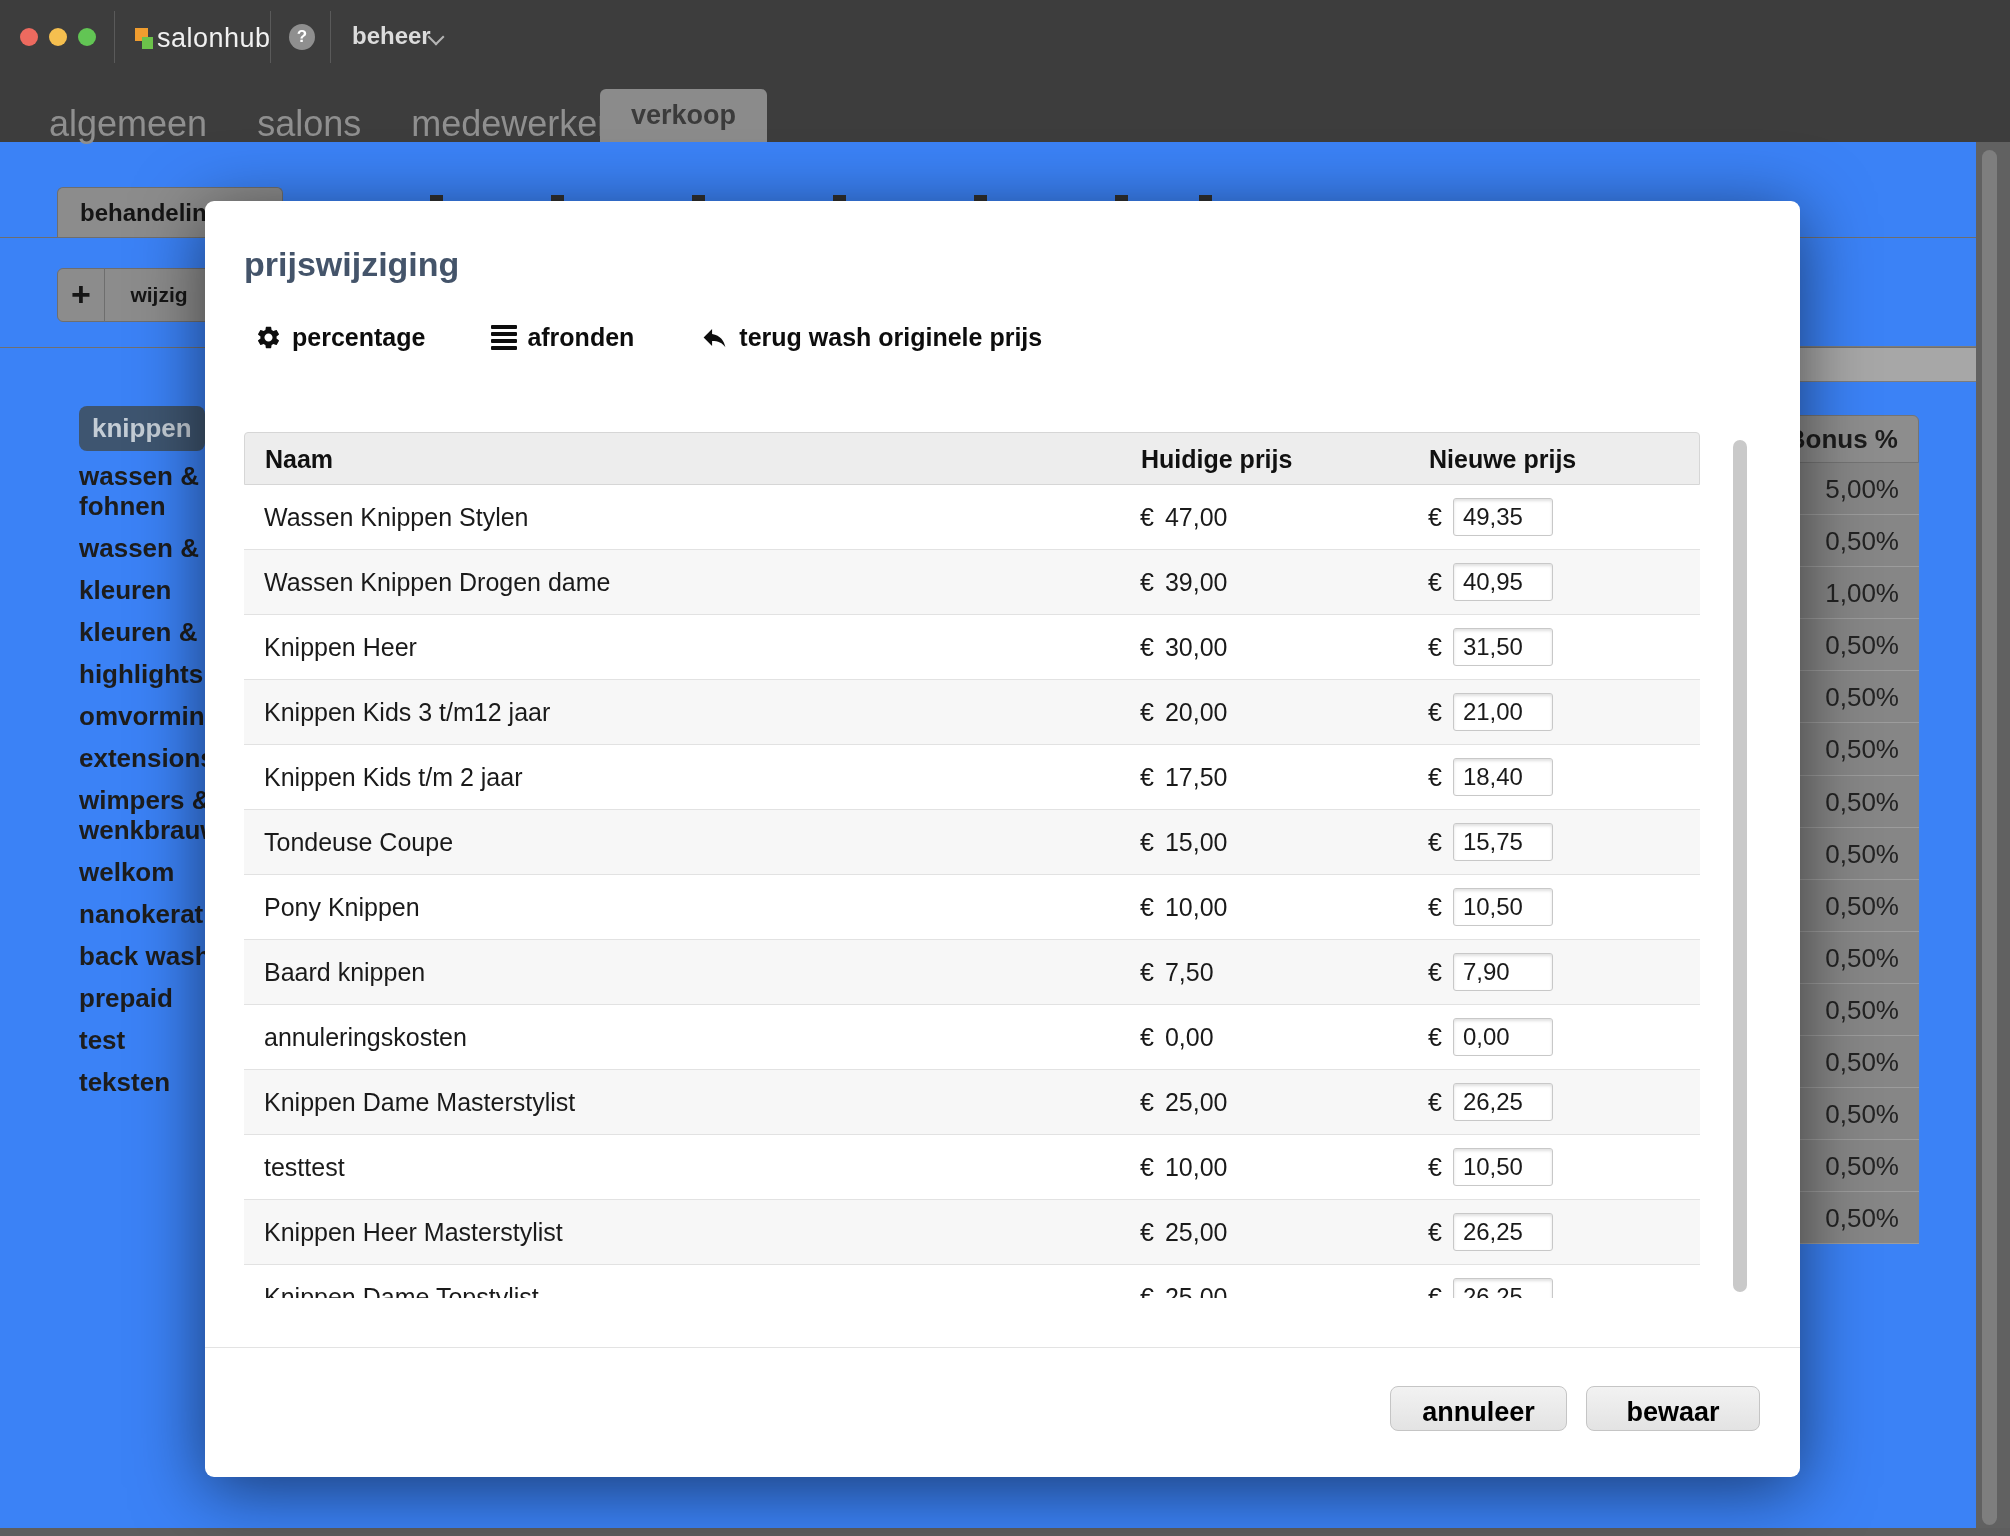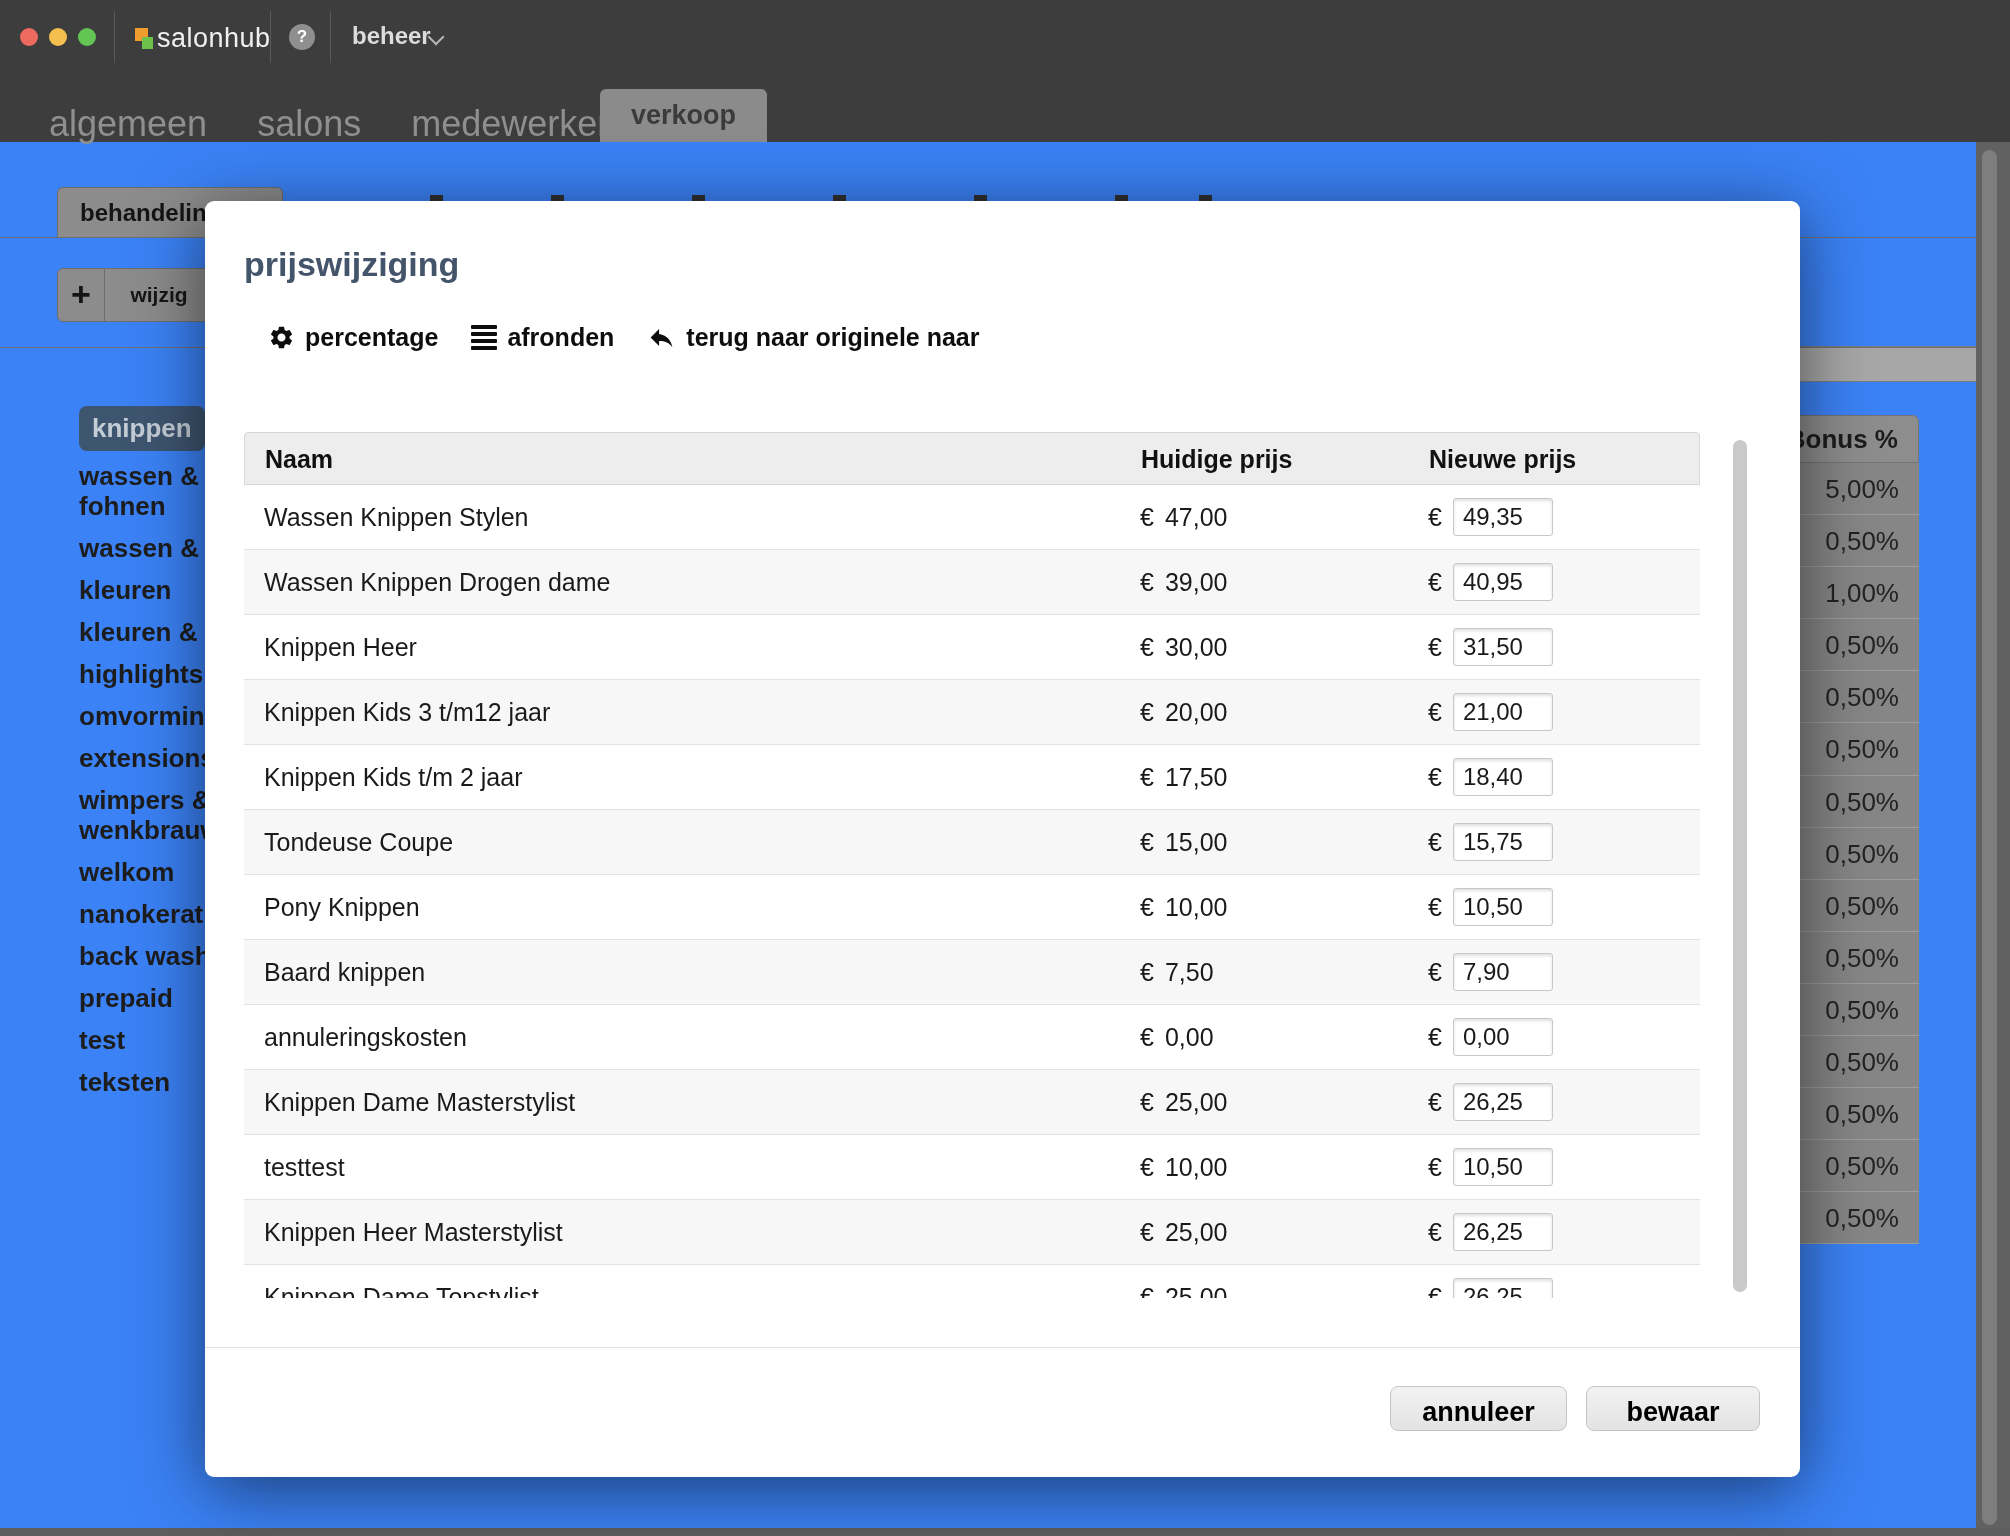--- a/index.html
+++ b/index.html
@@ -43,21 +43,21 @@
   .bonus-rows{position:absolute;left:1650px;top:463px;width:269px;}
   .brow{height:52.1px;background:#868686;border-bottom:1px solid #9c9c9c;box-sizing:border-box;
         font-size:26px;color:#232323;text-align:right;line-height:52px;padding-right:20px;}
   .pg-sb-track{position:absolute;left:1976px;top:142px;width:34px;height:1394px;background:#616161;}
   .pg-sb-thumb{position:absolute;left:6px;top:8px;width:15px;height:1375px;background:#7e7e7e;border-radius:8px;}
   .bottom-band{position:absolute;left:0;top:1528px;width:2010px;height:8px;background:#5e5e5e;}
   
   .modal{position:absolute;left:205px;top:201px;width:1595px;height:1276px;background:#ffffff;border-radius:9px;
         box-shadow:0 12px 70px rgba(0,0,0,0.55);}
   .m-title{position:absolute;left:39px;top:44px;font-size:34px;font-weight:bold;color:#44546a;}
-  .m-toolbar{position:absolute;left:63px;top:118px;height:36px;display:flex;align-items:center;gap:33px;justify-content:center;}
+  .m-toolbar{position:absolute;left:50px;top:118px;height:36px;display:flex;align-items:center;gap:66px;justify-content:center;}
   .m-act{display:flex;align-items:center;gap:10px;cursor:pointer;}
   .m-act span{font-size:25px;font-weight:bold;color:#0d0d0d;}
   .icon-list{width:26px;height:25px;display:flex;flex-direction:column;justify-content:space-between;}
   .icon-list i{display:block;height:4px;background:#0d0d0d;border-radius:1px;}
   .tablewrap{position:absolute;left:39px;top:231px;width:1456px;height:866px;overflow:hidden;}
   .thead{position:absolute;left:0;top:0;width:100%;height:53px;background:#ededed;border:1px solid #d6d6d6;
         border-radius:4px 4px 0 0;box-sizing:border-box;z-index:2;}
   .thead span{position:absolute;top:50%;transform:translateY(-50%);font-size:25px;font-weight:bold;color:#111;}
   .h-naam{left:20px;} .h-huidige{left:896px;} .h-nieuwe{left:1184px;}
   .rows{margin-top:53px;}
@@ -215,21 +215,21 @@
             <i></i>
             <i></i>
             <i></i>
           </div>
         <span>afronden</span>
       </div>
       <div class="m-act">
         <svg width="29" height="29" viewBox="0 0 24 24">
             <path fill="#0d0d0d" d="M10 9V5l-7 7 7 7v-4.1c5 0 8.5 1.6 11 5.1-1-5-4-10-11-11z"></path>
           </svg>
-        <span>terug naar originele naar</span>
+        <span>terug wash originele prijs</span>
       </div>
     </div>
 
     <div class="tablewrap">
       <div class="thead">
         <span class="h-naam">Naam</span>
         <span class="h-huidige">Huidige prijs</span>
         <span class="h-nieuwe">Nieuwe prijs</span>
       </div>
       <div class="rows">

